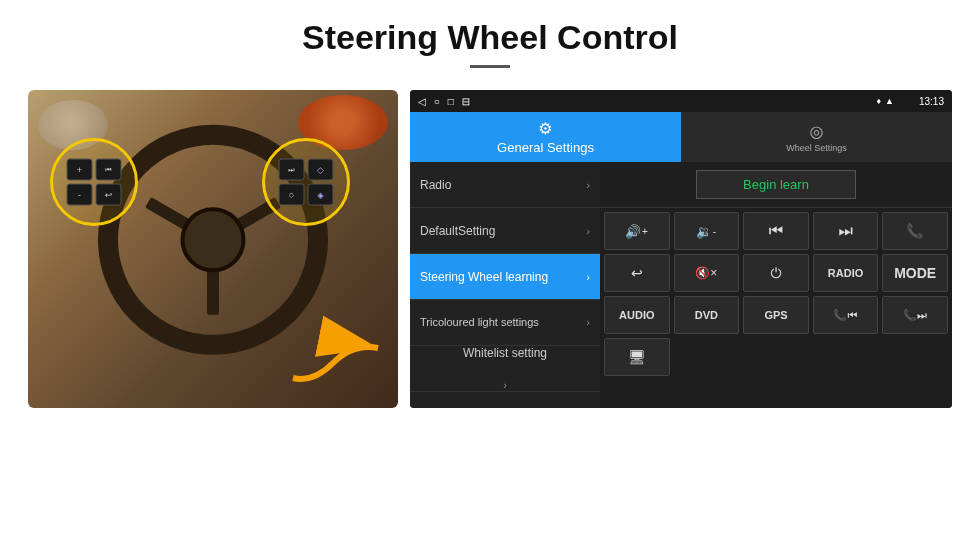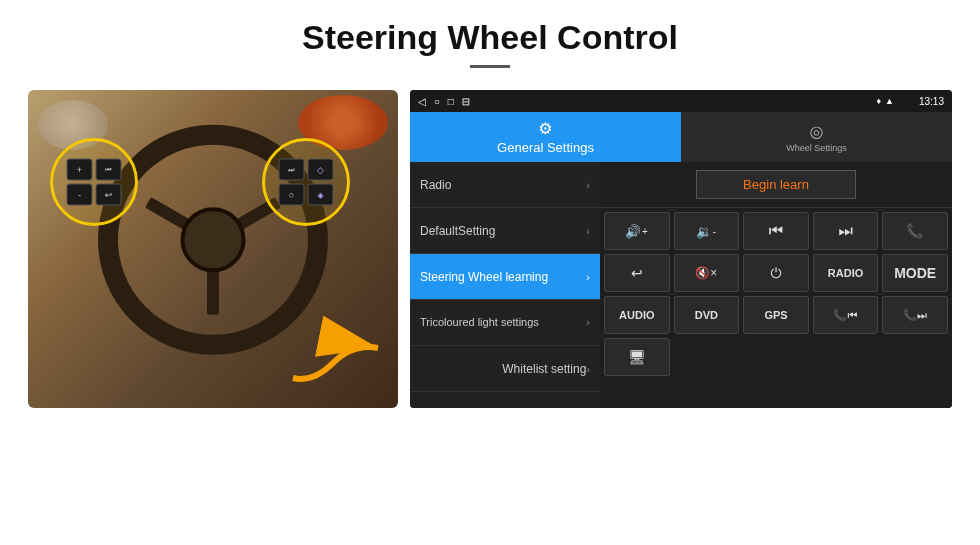--- a/index.html
+++ b/index.html
@@ -104,30 +104,30 @@
           <span style="color:#888; font-size:11px;">›</span>
         </div>
         <div style="display:flex; align-items:center; justify-content:space-between; padding:0 10px; height:46px; border-bottom:1px solid #333; cursor:pointer; background:#2196F3; color:#fff; font-size:12px;">
           <span>Steering Wheel learning</span>
           <span style="color:#fff; font-size:11px;">›</span>
         </div>
         <div style="display:flex; align-items:center; justify-content:space-between; padding:0 10px; height:46px; border-bottom:1px solid #333; cursor:pointer; color:#ccc; font-size:11px; line-height:1.2;">
           <span style="max-width:140px;">Tricoloured light settings</span>
           <span style="color:#888; font-size:11px;">›</span>
         </div>
-        <div style="display:flex; align-items:center; justify-content:flex-end; padding:0 10px; height:46px; border-bottom:1px solid #333; cursor:pointer; color:#ccc; font-size:12px;">
+        <div style="display:flex; align-items:center; justify-content:space-between; padding:0 10px; height:46px; border-bottom:1px solid #333; cursor:pointer; color:#ccc; font-size:12px;flex-direction:column;">
           <span>Whitelist setting</span>
           <span style="color:#888; font-size:11px;">›</span>
         </div>
       </div>
 
       <div style="flex:1; background:#1e1e1e; display:flex; flex-direction:column;">
 
         <div style="height:46px; display:flex; align-items:center; justify-content:center; border-bottom:1px solid #333;">
-          <button style="background:#2a2a2a; border:1px solid #555; color:#f97316; padding:6px 20px; font-size:13px; cursor:pointer; width:160px; text-align:center;">Begin learn</button>
+          <button style="background:#2a2a2a; border:1px solid #555; color:#22c55e; padding:6px 20px; font-size:13px; cursor:pointer; width:160px; text-align:center;">Begin learn</button>
         </div>
 
         <div style="display:grid; grid-template-columns:repeat(5,1fr); gap:4px; padding:4px 4px 2px;">
           <button style="background:#2a2a2a; border:1px solid #444; color:#ddd; height:38px; font-size:13px; cursor:pointer; border-radius:2px; display:flex; align-items:center; justify-content:center;">🔊<span style="font-size:10px;">+</span></button>
           <button style="background:#2a2a2a; border:1px solid #444; color:#ddd; height:38px; font-size:13px; cursor:pointer; border-radius:2px; display:flex; align-items:center; justify-content:center;">🔉<span style="font-size:10px;">-</span></button>
           <button style="background:#2a2a2a; border:1px solid #444; color:#ddd; height:38px; font-size:16px; cursor:pointer; border-radius:2px;">⏮</button>
           <button style="background:#2a2a2a; border:1px solid #444; color:#ddd; height:38px; font-size:16px; cursor:pointer; border-radius:2px;">⏭</button>
           <button style="background:#2a2a2a; border:1px solid #444; color:#ddd; height:38px; font-size:14px; cursor:pointer; border-radius:2px;">📞</button>
         </div>
 

